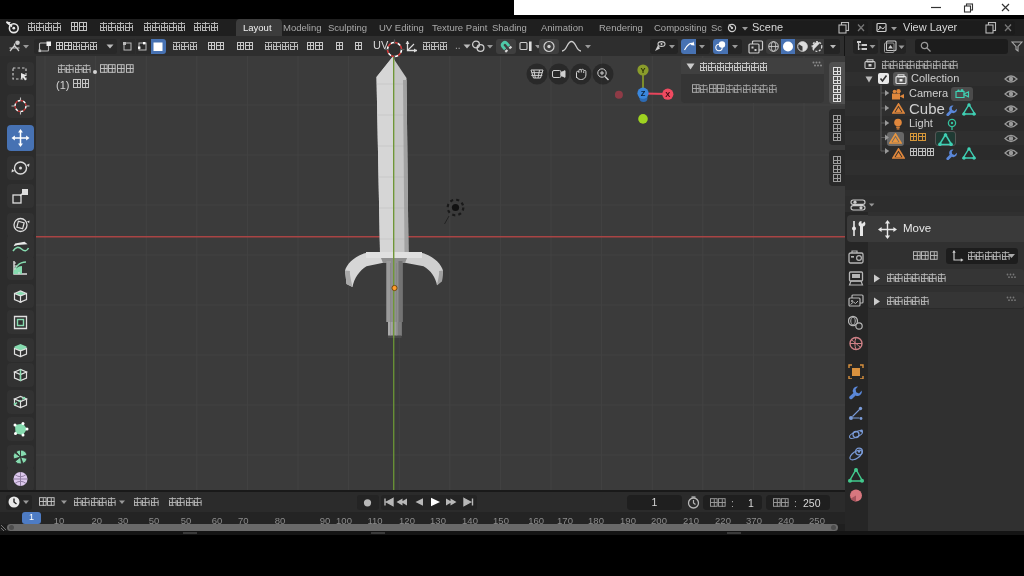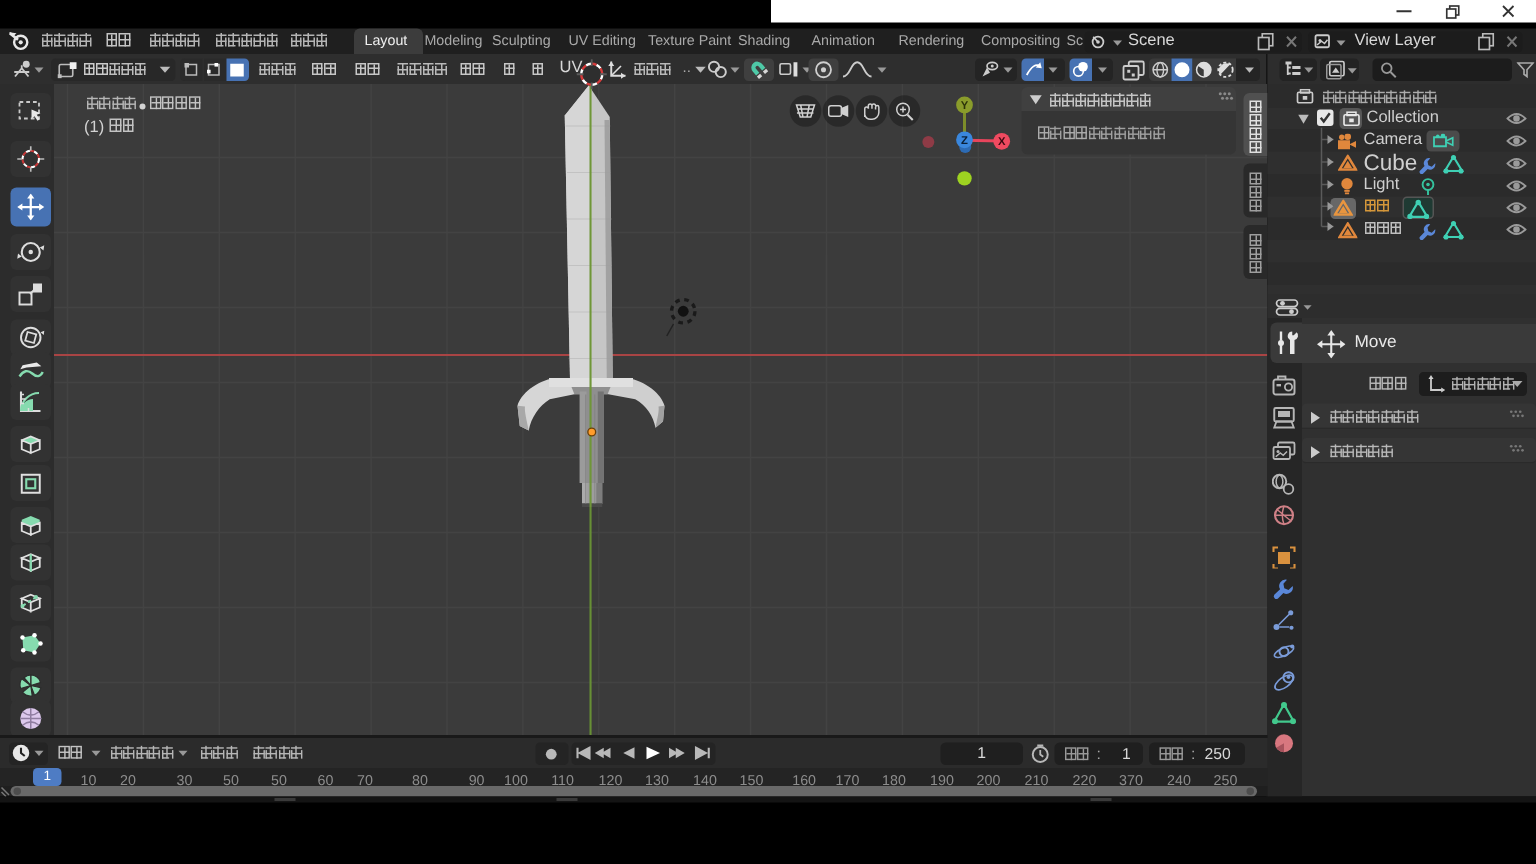--- a/index.html
+++ b/index.html
@@ -808,28 +808,28 @@
 <span class="abs" style="left:731px;top:497.5px;color:#a8a8a8;font-size:10.5px">:</span>
 <span class="abs" style="left:748px;top:497.5px;color:#d8d8d8;font-size:10.5px">1</span>
 <div class="abs" style="left:766px;top:494.5px;width:64px;height:15.5px;background:#1f1f1f;border-radius:3.5px"></div>
 <span class="abs jsm" style="left:772px;top:498px;color:#a8a8a8"><i class="j"></i><i class="j"></i></span>
 <span class="abs" style="left:794px;top:497.5px;color:#a8a8a8;font-size:10.5px">:</span>
 <span class="abs" style="left:803px;top:497.5px;color:#d8d8d8;font-size:10.5px">250</span>
 
 <div class="abs" style="left:0;top:512px;width:845px;height:11.5px;background:#242424"></div>
 <div id="ruler" class="abs" style="left:0;top:514.5px;width:845px;height:11px;font-size:9.5px;color:#8d8d8d">
       <span class="abs" style="left:48px;width:22px;text-align:center">10</span>
-      <span class="abs" style="left:80px;width:22px;text-align:left">20</span>
+      <span class="abs" style="left:80px;width:22px;text-align:right">20</span>
       <span class="abs" style="left:112px;width:22px;text-align:center">30</span>
       <span class="abs" style="left:143px;width:22px;text-align:center">50</span>
       <span class="abs" style="left:175px;width:22px;text-align:center">50</span>
       <span class="abs" style="left:206px;width:22px;text-align:center">60</span>
       <span class="abs" style="left:238px;width:22px;text-align:left">70</span>
       <span class="abs" style="left:269px;width:22px;text-align:center">80</span>
-      <span class="abs" style="left:301px;width:22px;text-align:right">90</span>
+      <span class="abs" style="left:314px;width:22px;text-align:center">90</span>
       <span class="abs" style="left:333px;width:22px;text-align:center">100</span>
       <span class="abs" style="left:364px;width:22px;text-align:center">110</span>
       <span class="abs" style="left:396px;width:22px;text-align:center">120</span>
       <span class="abs" style="left:427px;width:22px;text-align:center">130</span>
       <span class="abs" style="left:459px;width:22px;text-align:center">140</span>
       <span class="abs" style="left:490px;width:22px;text-align:center">150</span>
       <span class="abs" style="left:522px;width:22px;text-align:right">160</span>
       <span class="abs" style="left:554px;width:22px;text-align:center">170</span>
       <span class="abs" style="left:585px;width:22px;text-align:center">180</span>
       <span class="abs" style="left:617px;width:22px;text-align:center">190</span>

